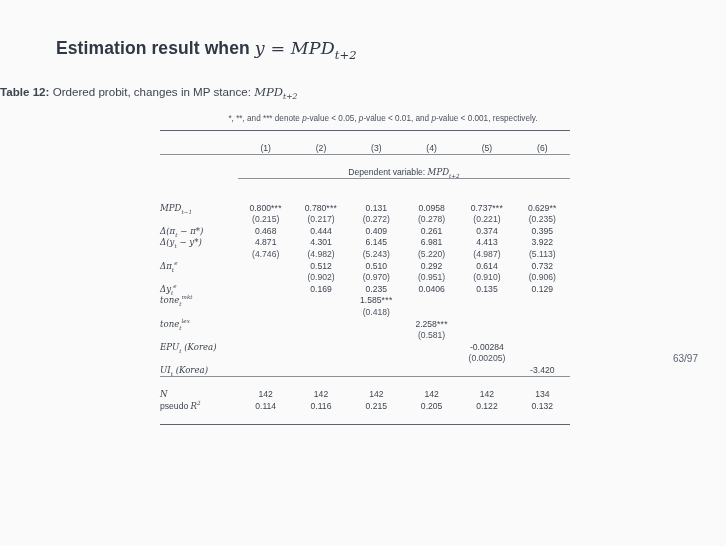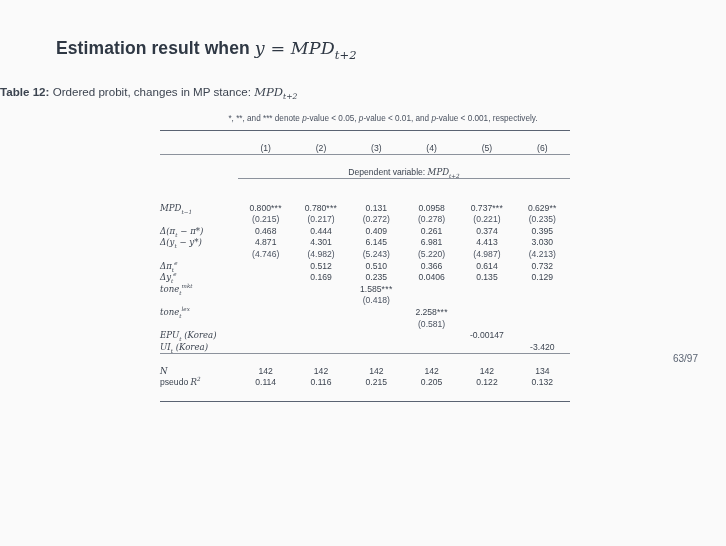--- a/index.html
+++ b/index.html
@@ -214,39 +214,48 @@
             <td class="num">0.374</td>
             <td class="num">0.395</td>
           </tr>
           <tr>
             <td class="label"><span class="mathit">Δ(y</span><sub class="mathit">t</sub><span class="mathit"> − y*)</span></td>
             <td class="num">4.871</td>
             <td class="num">4.301</td>
             <td class="num">6.145</td>
             <td class="num">6.981</td>
             <td class="num">4.413</td>
-            <td class="num">3.030</td>
+            <td class="num">3.922</td>
           </tr>
           <tr>
             <td class="label"></td>
             <td class="num se">(4.746)</td>
             <td class="num se">(4.982)</td>
             <td class="num se">(5.243)</td>
             <td class="num se">(5.220)</td>
             <td class="num se">(4.987)</td>
-            <td class="num se">(4.213)</td>
+            <td class="num se">(5.113)</td>
           </tr>
           <tr>
             <td class="label"><span class="mathit">Δπ</span><sub class="mathit">t</sub><sup class="mathit">e</sup></td>
             <td class="num"></td>
             <td class="num">0.512</td>
             <td class="num">0.510</td>
-            <td class="num">0.366</td>
+            <td class="num">0.292</td>
             <td class="num">0.614</td>
             <td class="num">0.732</td>
+          </tr>
+          <tr>
+            <td class="label"></td>
+            <td class="num se"></td>
+            <td class="num se">(0.902)</td>
+            <td class="num se">(0.970)</td>
+            <td class="num se">(0.951)</td>
+            <td class="num se">(0.910)</td>
+            <td class="num se">(0.906)</td>
           </tr>
           <tr>
             <td class="label"><span class="mathit">Δy</span><sub class="mathit">t</sub><sup class="mathit">e</sup></td>
             <td class="num"></td>
             <td class="num">0.169</td>
             <td class="num">0.235</td>
             <td class="num">0.0406</td>
             <td class="num">0.135</td>
             <td class="num">0.129</td>
           </tr>
@@ -285,22 +294,31 @@
             <td class="num se">(0.581)</td>
             <td class="num se"></td>
             <td class="num se"></td>
           </tr>
           <tr>
             <td class="label"><span class="mathit">EPU</span><sub class="mathit">t</sub><span class="mathit"> (Korea)</span></td>
             <td class="num"></td>
             <td class="num"></td>
             <td class="num"></td>
             <td class="num"></td>
-            <td class="num">-0.00147</td>
-            <td class="num"></td>
+            <td class="num">-0.00284</td>
+            <td class="num"></td>
+          </tr>
+          <tr>
+            <td class="label"></td>
+            <td class="num se"></td>
+            <td class="num se"></td>
+            <td class="num se"></td>
+            <td class="num se"></td>
+            <td class="num se">(0.00205)</td>
+            <td class="num se"></td>
           </tr>
           <tr>
             <td class="label"><span class="mathit">UI</span><sub class="mathit">t</sub><span class="mathit"> (Korea)</span></td>
             <td class="num"></td>
             <td class="num"></td>
             <td class="num"></td>
             <td class="num"></td>
             <td class="num"></td>
             <td class="num">-3.420</td>
           </tr>

